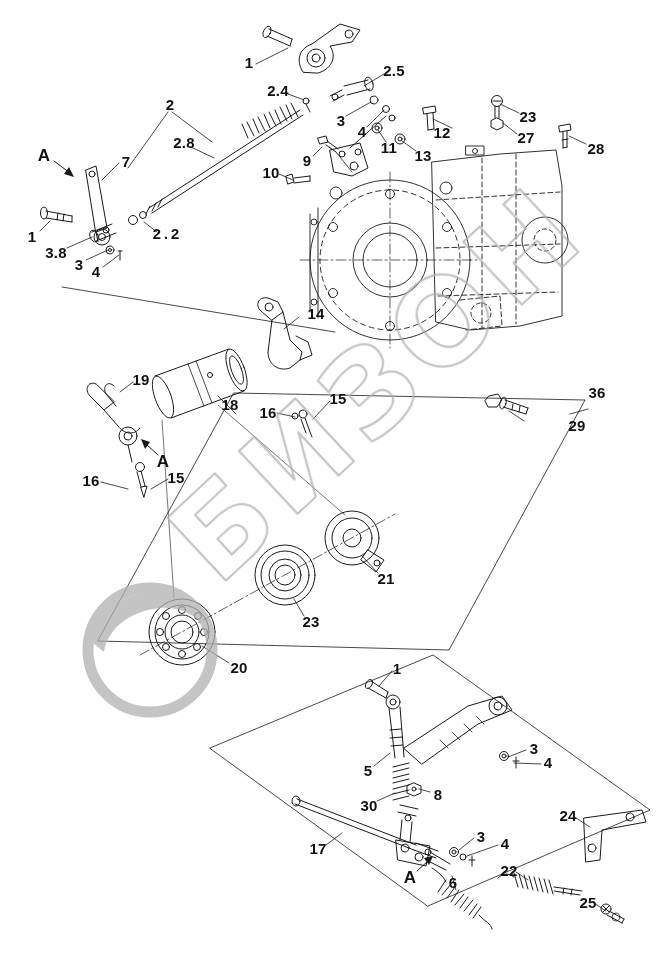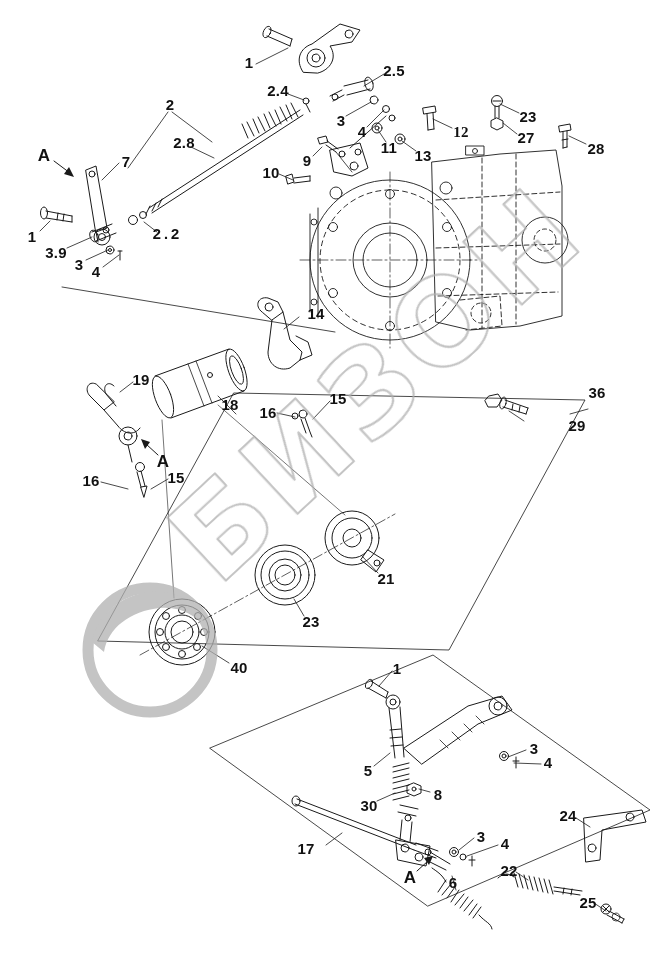--- a/index.html
+++ b/index.html
@@ -306,55 +306,55 @@
 
   <div class="labels-layer">
       <span class="part-label" style="left: 249px; top: 62px;">1</span>
       <span class="part-label" style="left: 394px; top: 70px;">2.5</span>
       <span class="part-label" style="left: 278px; top: 90px;">2.4</span>
       <span class="part-label" style="left: 170px; top: 104px;">2</span>
       <span class="part-label" style="left: 341px; top: 120px;">3</span>
       <span class="part-label" style="left: 362px; top: 131px;">4</span>
       <span class="part-label" style="left: 528px; top: 116px;">23</span>
       <span class="part-label" style="left: 184px; top: 142px;">2.8</span>
-      <span class="part-label" style="left: 461px; top: 132px; font-family: Liberation Serif, serif;">12</span>
+      <span class="part-label" style="left: 442px; top: 132px;">12</span>
       <span class="part-label" style="left: 526px; top: 137px;">27</span>
       <span class="part-label" style="left: 596px; top: 148px;">28</span>
       <span class="part-label" style="left: 389px; top: 147px;">11</span>
       <span class="part-label" style="left: 423px; top: 155px;">13</span>
       <span class="part-label" style="left: 307px; top: 160px;">9</span>
       <span class="part-label view" style="left: 44px; top: 156px;">A</span>
       <span class="part-label" style="left: 126px; top: 161px;">7</span>
       <span class="part-label" style="left: 271px; top: 172px;">10</span>
       <span class="part-label" style="left: 32px; top: 236px;">1</span>
-      <span class="part-label" style="left: 56px; top: 252px;">3.9</span>
+      <span class="part-label" style="left: 56px; top: 252px;">3.8</span>
       <span class="part-label" style="left: 166px; top: 235px; font-family: Liberation Mono, monospace;">2.2</span>
       <span class="part-label" style="left: 79px; top: 264px;">3</span>
       <span class="part-label" style="left: 96px; top: 271px;">4</span>
       <span class="part-label" style="left: 316px; top: 313px;">14</span>
       <span class="part-label" style="left: 141px; top: 379px;">19</span>
       <span class="part-label" style="left: 230px; top: 404px;">18</span>
       <span class="part-label" style="left: 268px; top: 412px;">16</span>
       <span class="part-label" style="left: 338px; top: 398px;">15</span>
       <span class="part-label view" style="left: 163px; top: 462px;">A</span>
       <span class="part-label" style="left: 91px; top: 480px;">16</span>
       <span class="part-label" style="left: 176px; top: 477px;">15</span>
       <span class="part-label" style="left: 597px; top: 392px;">36</span>
       <span class="part-label" style="left: 533px; top: 425px; margin-left: 44px;">29</span>
       <span class="part-label" style="left: 386px; top: 578px;">21</span>
       <span class="part-label" style="left: 311px; top: 621px;">23</span>
-      <span class="part-label" style="left: 239px; top: 667px;">40</span>
+      <span class="part-label" style="left: 239px; top: 667px;">20</span>
       <span class="part-label" style="left: 397px; top: 668px;">1</span>
       <span class="part-label" style="left: 368px; top: 770px;">5</span>
       <span class="part-label" style="left: 534px; top: 748px;">3</span>
       <span class="part-label" style="left: 548px; top: 762px;">4</span>
       <span class="part-label" style="left: 369px; top: 805px;">30</span>
       <span class="part-label" style="left: 438px; top: 794px;">8</span>
       <span class="part-label" style="left: 568px; top: 815px;">24</span>
-      <span class="part-label" style="left: 306px; top: 848px;">17</span>
+      <span class="part-label" style="left: 318px; top: 848px;">17</span>
       <span class="part-label" style="left: 481px; top: 836px;">3</span>
       <span class="part-label" style="left: 505px; top: 843px;">4</span>
       <span class="part-label view" style="left: 410px; top: 878px;">A</span>
       <span class="part-label" style="left: 453px; top: 882px;">6</span>
       <span class="part-label" style="left: 509px; top: 870px;">22</span>
       <span class="part-label" style="left: 588px; top: 874px; margin-top: 28px;">25</span>
     </div>
 </div>
 
 </body></html>

